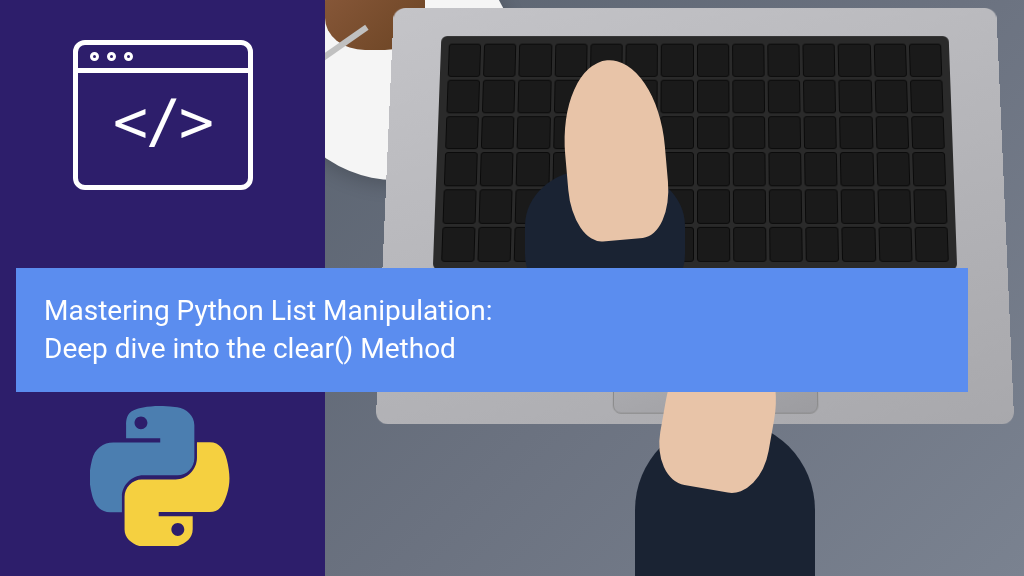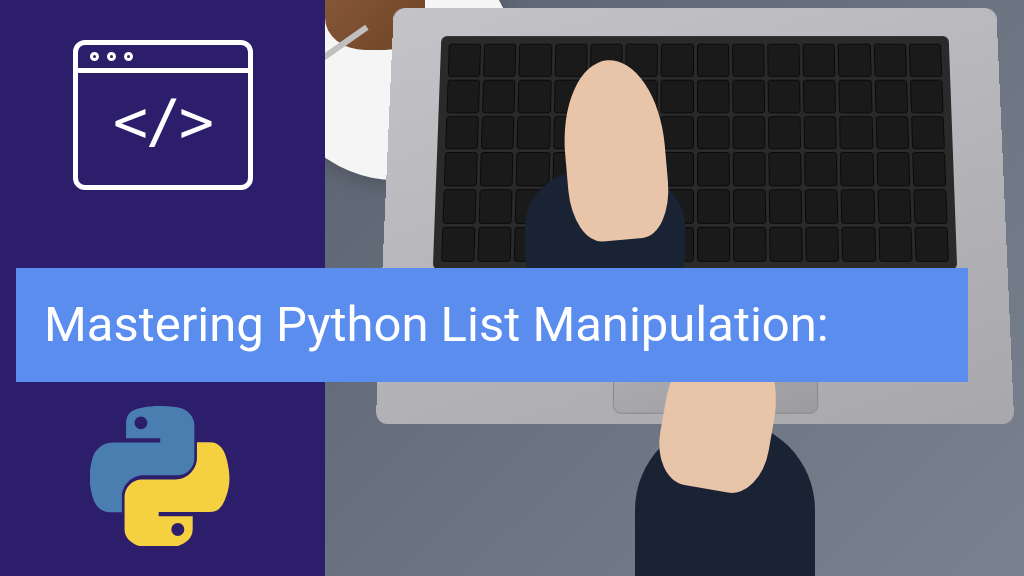--- a/index.html
+++ b/index.html
@@ -186,21 +186,21 @@
       position: absolute;
       top: 268px;
       left: 16px;
       width: 952px;
       background: #5b8def;
       padding: 24px 28px;
       z-index: 10;
     }
     .title-text {
       color: white;
-      font-size: 49px;
+      font-size: 28px;
       font-weight: 400;
       line-height: 1.35;
     }
     .python-logo {
       position: absolute;
       bottom: 30px;
       left: 90px;
       width: 140px;
       height: 140px;
     }
@@ -322,15 +322,16 @@
       </div>
       <div class="sleeve-left"></div>
       <div class="hand hand-left"></div>
       <div class="sleeve-right"></div>
       <div class="hand hand-right"></div>
     </div>
   </div>
   <div class="title-banner">
     <div class="title-text">
       <span>Mastering Python List Manipulation:</span><br>
+      <span>Deep dive into the clear() Method</span>
     </div>
   </div>
 </div>
 
 </body></html>

